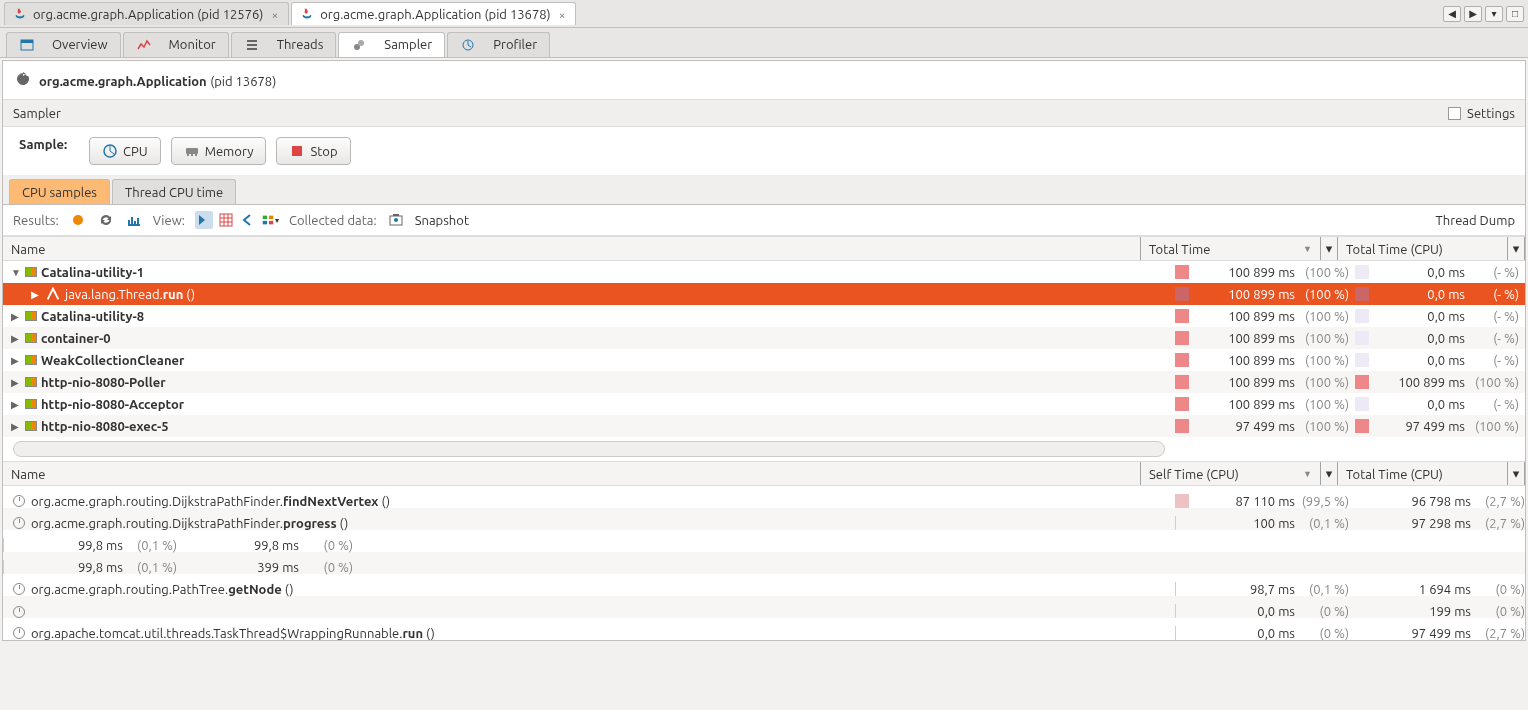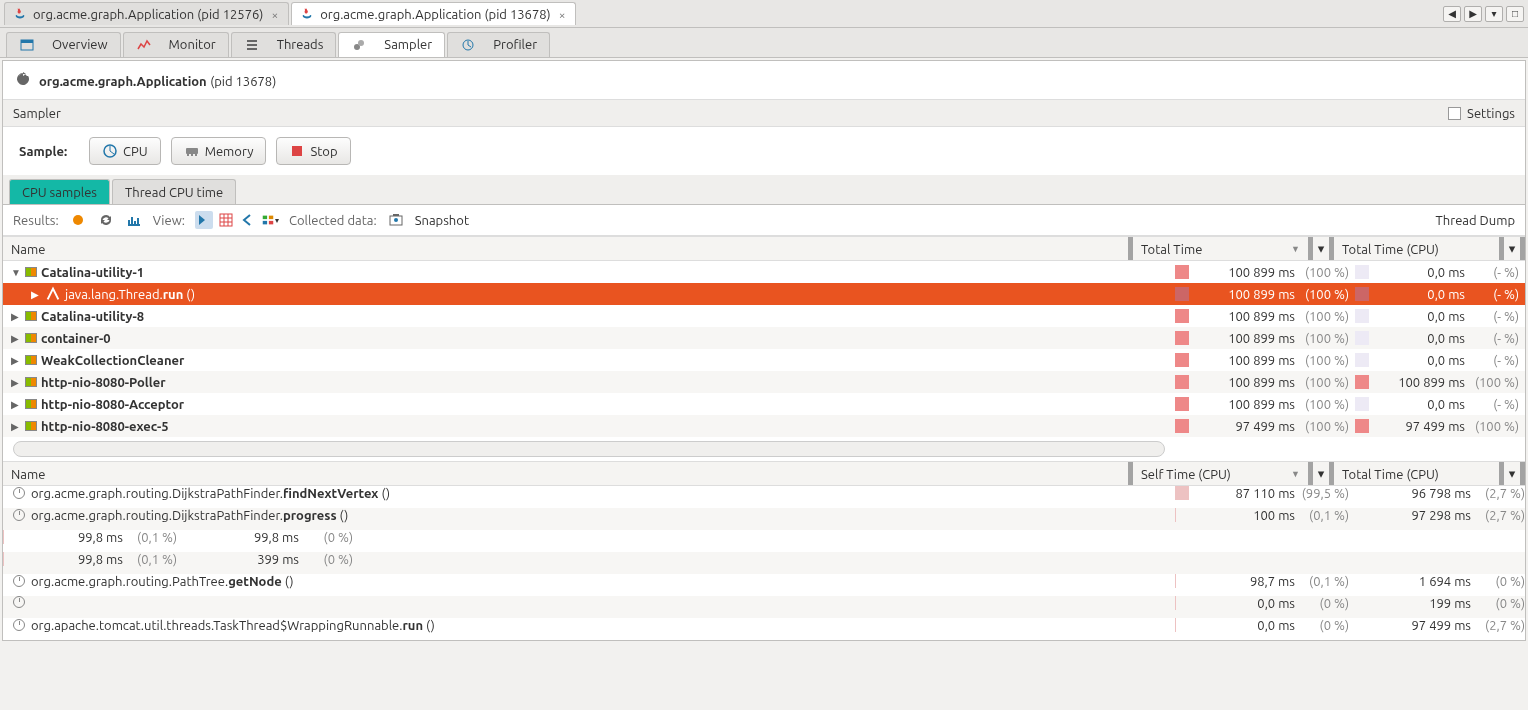--- a/index.html
+++ b/index.html
@@ -13,35 +13,35 @@
 .sub-tabs{display:flex;background:#e8e7e5;height:30px;border-bottom:1px solid #c0bfbd;padding-top:4px;padding-left:6px}
 .sub-tab{display:flex;align-items:flex-start;gap:17px;padding:4px 12px;border:1px solid #c0bfbd;border-bottom:none;background:#e0dfdd;border-radius:3px 3px 0 0;margin-right:2px;cursor:pointer}
 .sub-tab.active{background:#fff}
 .content{background:#fff;border:1px solid #c0bfbd;margin:2px}
 .title-row{display:flex;align-items:center;gap:8px;padding:10px 12px;border-bottom:1px solid #ddd}
 .title-row .tname{font-size:15px}
 .title-row .tname b{font-weight:bold}
 .section-bar{display:flex;align-items:center;padding:6px 10px;background:#f0efed;border-bottom:1px solid #ddd}
 .settings-area{margin-left:auto;display:flex;align-items:center;gap:6px}
 .chk{width:13px;height:13px;border:1px solid #999;background:#fff}
-.ctrl-row{display:flex;align-items:center;gap:10px;padding:10px 16px}
+.ctrl-row{display:flex;gap:10px;padding:10px 16px}
 .lbl{font-weight:bold;min-width:60px}
 .btn{display:flex;align-items:center;gap:5px;padding:5px 12px;border:1px solid #b8b7b5;background:linear-gradient(#fdfdfd,#e8e7e5);border-radius:4px;cursor:pointer}
 .status-row{display:flex;align-items:center;gap:14px;padding:0 16px 10px}
 .inner-tabs{display:flex;border-bottom:1px solid #c0bfbd;background:#f0efed;padding-top:4px;padding-left:6px}
 .inner-tab{padding:5px 12px;border:1px solid #c0bfbd;border-bottom:none;background:#e0dfdd;border-radius:3px 3px 0 0;margin-right:2px;cursor:pointer}
-.inner-tab.active{background:#14b8a6}
+.inner-tab.active{background:#fdba74}
 .toolbar{display:flex;align-items:center;gap:10px;padding:6px 10px;border-bottom:1px solid #ddd}
 .tool-icon{width:18px;height:18px;border-radius:2px;display:flex;align-items:center;justify-content:center;cursor:pointer}
 .toolbar .group{display:flex;gap:4px;align-items:center}
 .toolbar .tlabel{color:#666}
 .thread-dump{margin-left:auto}
 .table{border-top:1px solid #ddd}
 .thead{display:flex;background:#f5f4f2;border-bottom:1px solid #ddd}
-.th{padding:4px 8px;border-right:5px solid #a3a3a3;display:flex;align-items:center;justify-content:space-between}
+.th{padding:4px 8px;border-right:1px solid #a3a3a3;display:flex;align-items:center;justify-content:space-between}
 .th.name{flex:1}
 .th.tt{width:180px}
 .th.tc{width:170px}
 .th.drop{width:16px;justify-content:center}
 .sort-ind{font-size:9px;color:#888}
 .tbody{max-height:220px;overflow-y:auto}
 .tr{display:flex;align-items:center;height:22px}
 .tr:nth-child(even){background:#f7f6f4}
 .tr.selected{background:#e95420;color:#fff}
 .tr.selected *{color:#fff}
@@ -52,21 +52,21 @@
 .bar{width:14px;height:14px;background:#e88;margin-right:auto}
 .tr.selected .bar{background:#c66}
 .ms{margin-left:auto;text-align:right;padding-right:4px;min-width:80px}
 .pct{width:50px;text-align:right;color:#888}
 .td-cpu{width:170px;display:flex;align-items:center;padding-right:6px}
 .td-cpu .bar{background:#edeaf5}
 .scroll-h{height:16px;border:1px solid #ccc;border-radius:8px;margin:4px 360px 4px 10px;background:#f0efed;position:relative}
 .scroll-h::before,.scroll-h::after{content:"";position:absolute;top:2px;width:10px;height:10px}
 .hot-table{border-top:1px solid #ddd}
 .ht-body{max-height:170px;overflow:hidden}
-.hr{display:flex;align-items:flex-start;height:22px}
+.hr{display:flex;align-items:flex-end;height:22px}
 .hr:nth-child(even){background:#f7f6f4}
 .hd-name{flex:1;display:flex;align-items:center;gap:6px;padding-left:10px}
 .clock-ico{width:12px;height:12px;border:1px solid #888;border-radius:50%;position:relative}
 .clock-ico::after{content:"";position:absolute;width:1px;height:4px;background:#888;left:5px;top:1px}
 .hd-self{width:180px;display:flex;align-items:center;padding-right:6px}
 .hd-total{width:170px;display:flex;align-items:center;}
 .hotbar{height:14px;background:#edc2c2}
 svg{width:16px;height:16px}
 .java-ico{width:14px;height:14px}
 </style>

